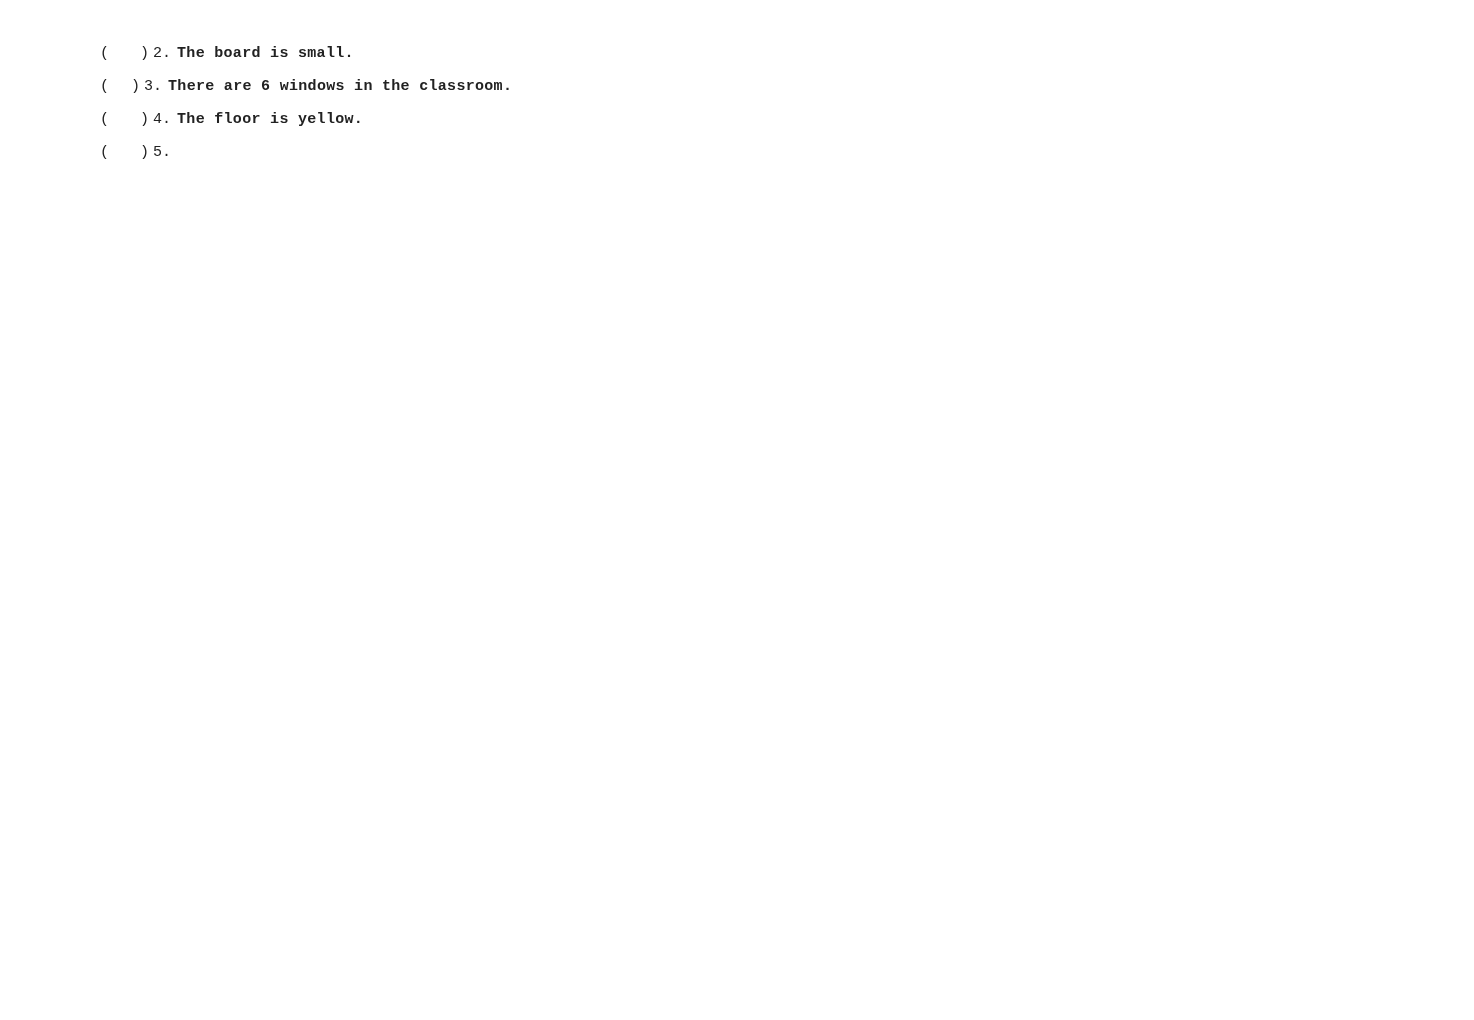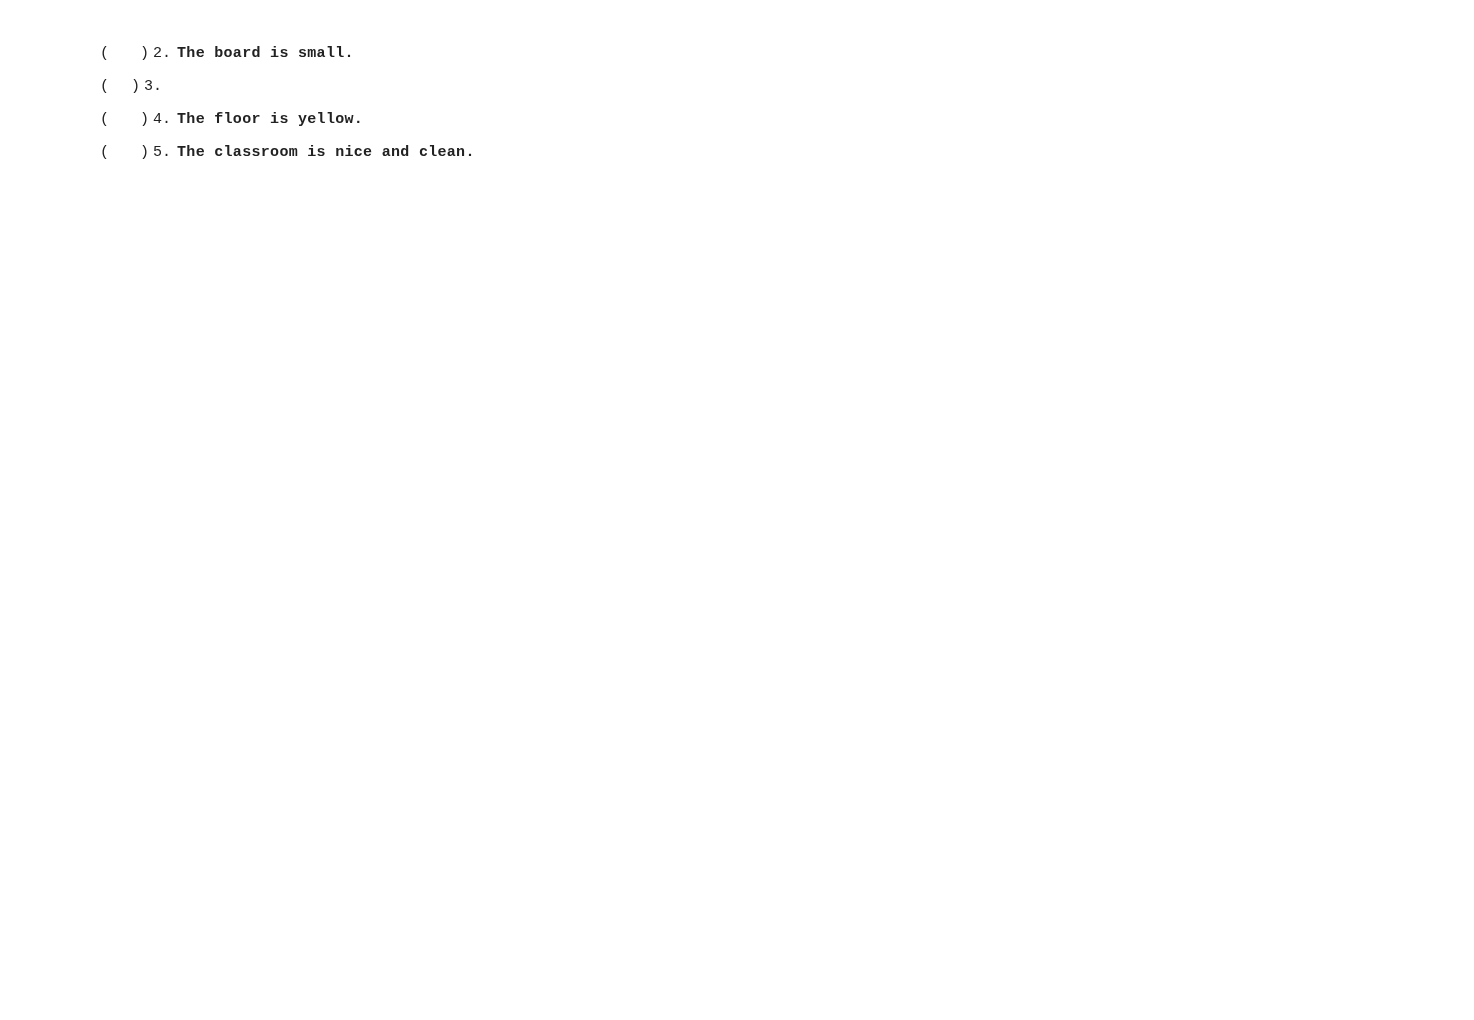--- a/index.html
+++ b/index.html
@@ -52,28 +52,28 @@
     <span class="bracket">&nbsp;&nbsp;&nbsp;</span>
     <span class="bracket">)</span>
     <span class="number">2.</span>
     <span class="sentence">The board is small.</span>
   </div>
   <div class="item">
     <span class="bracket">(</span>
     <span class="bracket">&nbsp;&nbsp;</span>
     <span class="bracket">)</span>
     <span class="number">3.</span>
+    <span class="sentence">There are 6 windows in the classroom.</span>
   </div>
   <div class="item">
     <span class="bracket">(</span>
     <span class="bracket">&nbsp;&nbsp;&nbsp;</span>
     <span class="bracket">)</span>
     <span class="number">4.</span>
     <span class="sentence">The floor is yellow.</span>
   </div>
   <div class="item">
     <span class="bracket">(</span>
     <span class="bracket">&nbsp;&nbsp;&nbsp;</span>
     <span class="bracket">)</span>
     <span class="number">5.</span>
-    <span class="sentence">The classroom is nice and clean.</span>
   </div>
 </div>
 
 </body></html>

